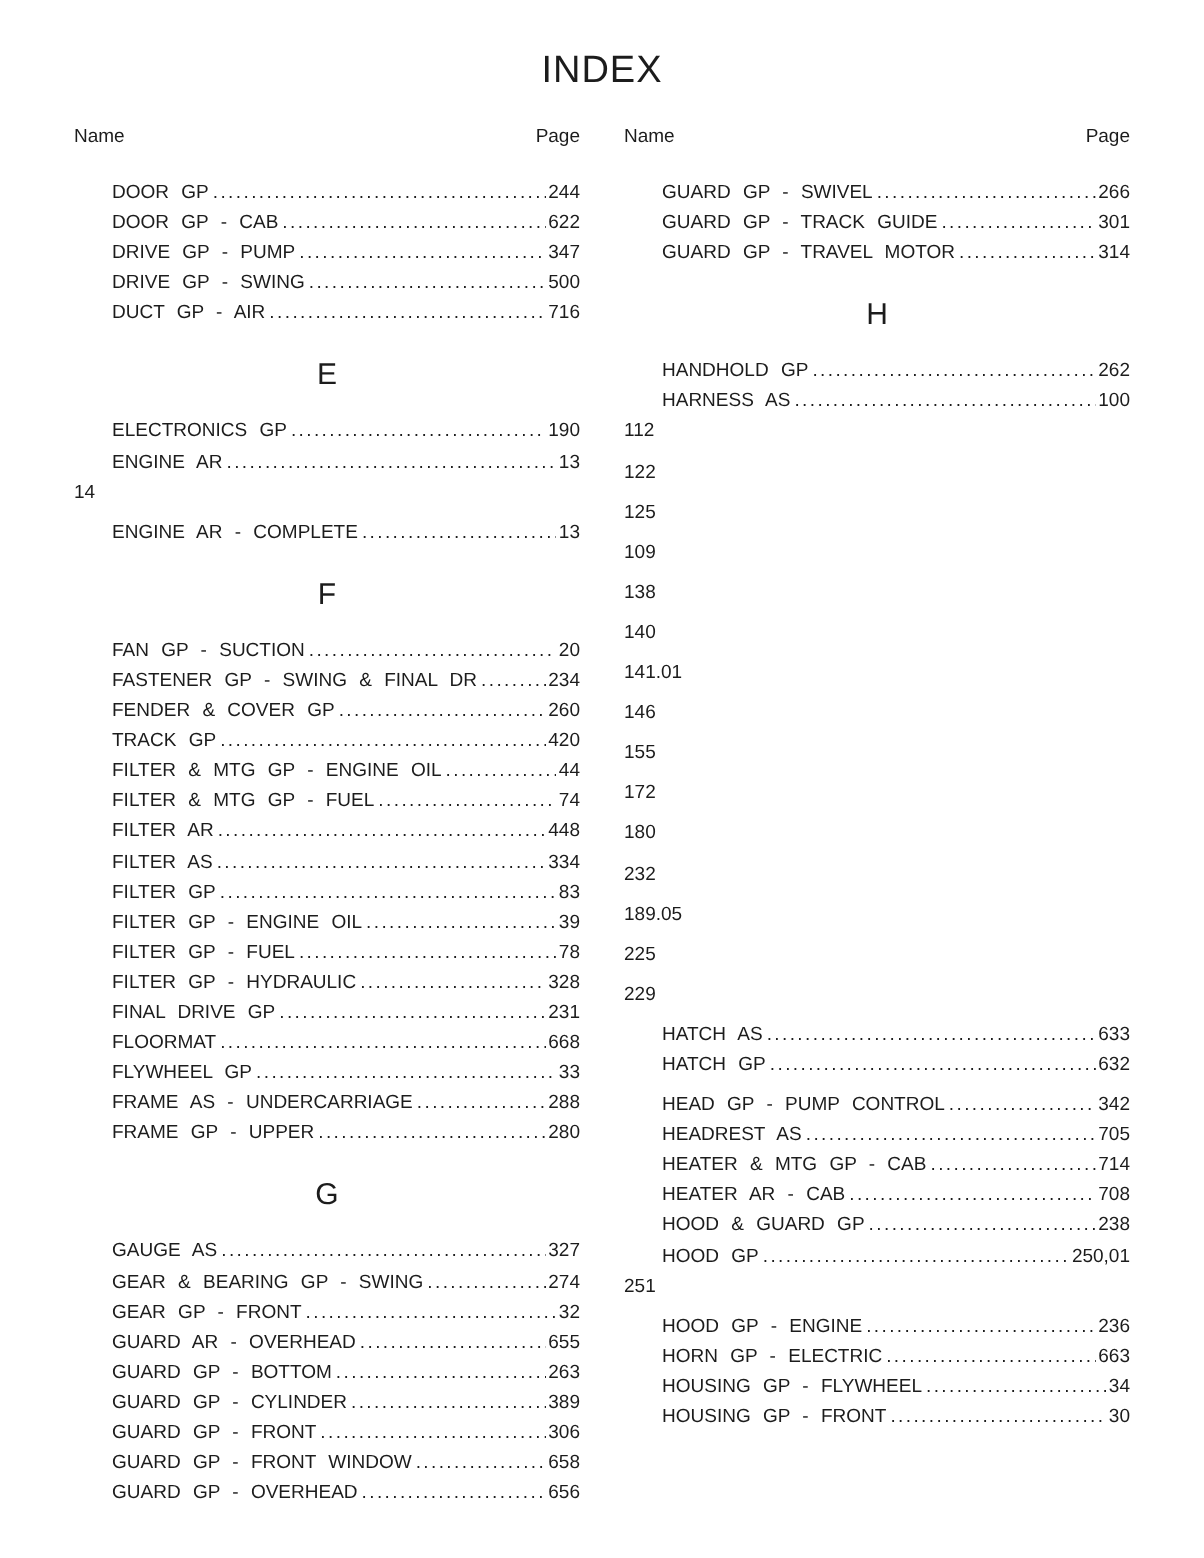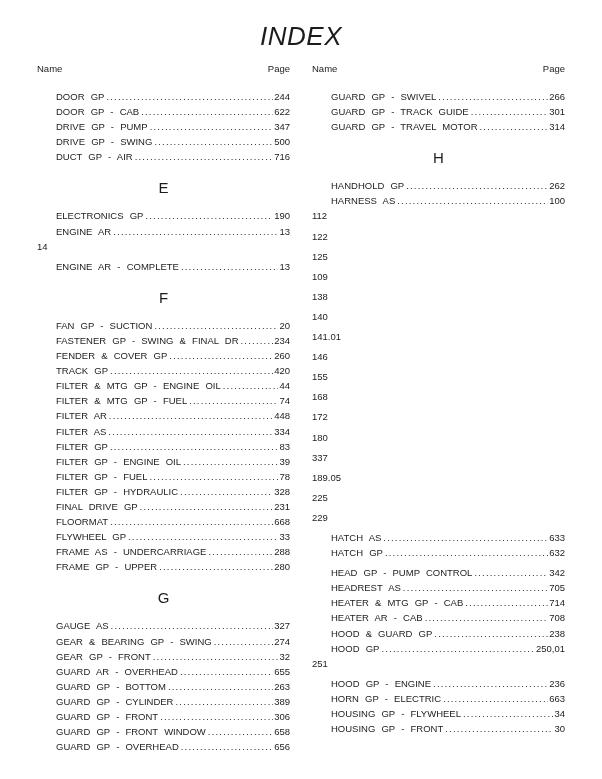--- a/index.html
+++ b/index.html
@@ -13,26 +13,25 @@
     color: #1c1c1c;
   }
   .page {
     box-sizing: border-box;
     width: 602px;
     height: 779px;
     padding: 24px 37px 0 37px;
   }
   .title {
     text-align: center;
-    font-size: 26px;
+    font-size: 19px;
     line-height: 24px;
     letter-spacing: 0.5px;
     margin-bottom: 13px;
     font-weight: 400;
-    font-style: italic;
   }
   .columns {
     display: flex;
     gap: 22px;
   }
   .col {
     width: 253px;
     flex: 0 0 253px;
   }
   .col-header {
@@ -323,30 +322,27 @@
         <div class="row page-only gap-top">
           <span class="pg">141.01</span>
         </div>
         <div class="row page-only gap-top">
           <span class="pg">146</span>
         </div>
         <div class="row page-only gap-top">
           <span class="pg">155</span>
         </div>
         <div class="row page-only gap-top">
-          <span class="pg">168</span>
-        </div>
-        <div class="row page-only gap-top">
           <span class="pg">172</span>
         </div>
         <div class="row page-only gap-top">
           <span class="pg">180</span>
         </div>
         <div class="row page-only gap-top">
-          <span class="pg">337</span>
+          <span class="pg">232</span>
         </div>
         <div class="row page-only gap-top">
           <span class="pg">189.05</span>
         </div>
         <div class="row page-only gap-top">
           <span class="pg">225</span>
         </div>
         <div class="row page-only gap-top">
           <span class="pg">229</span>
         </div>

